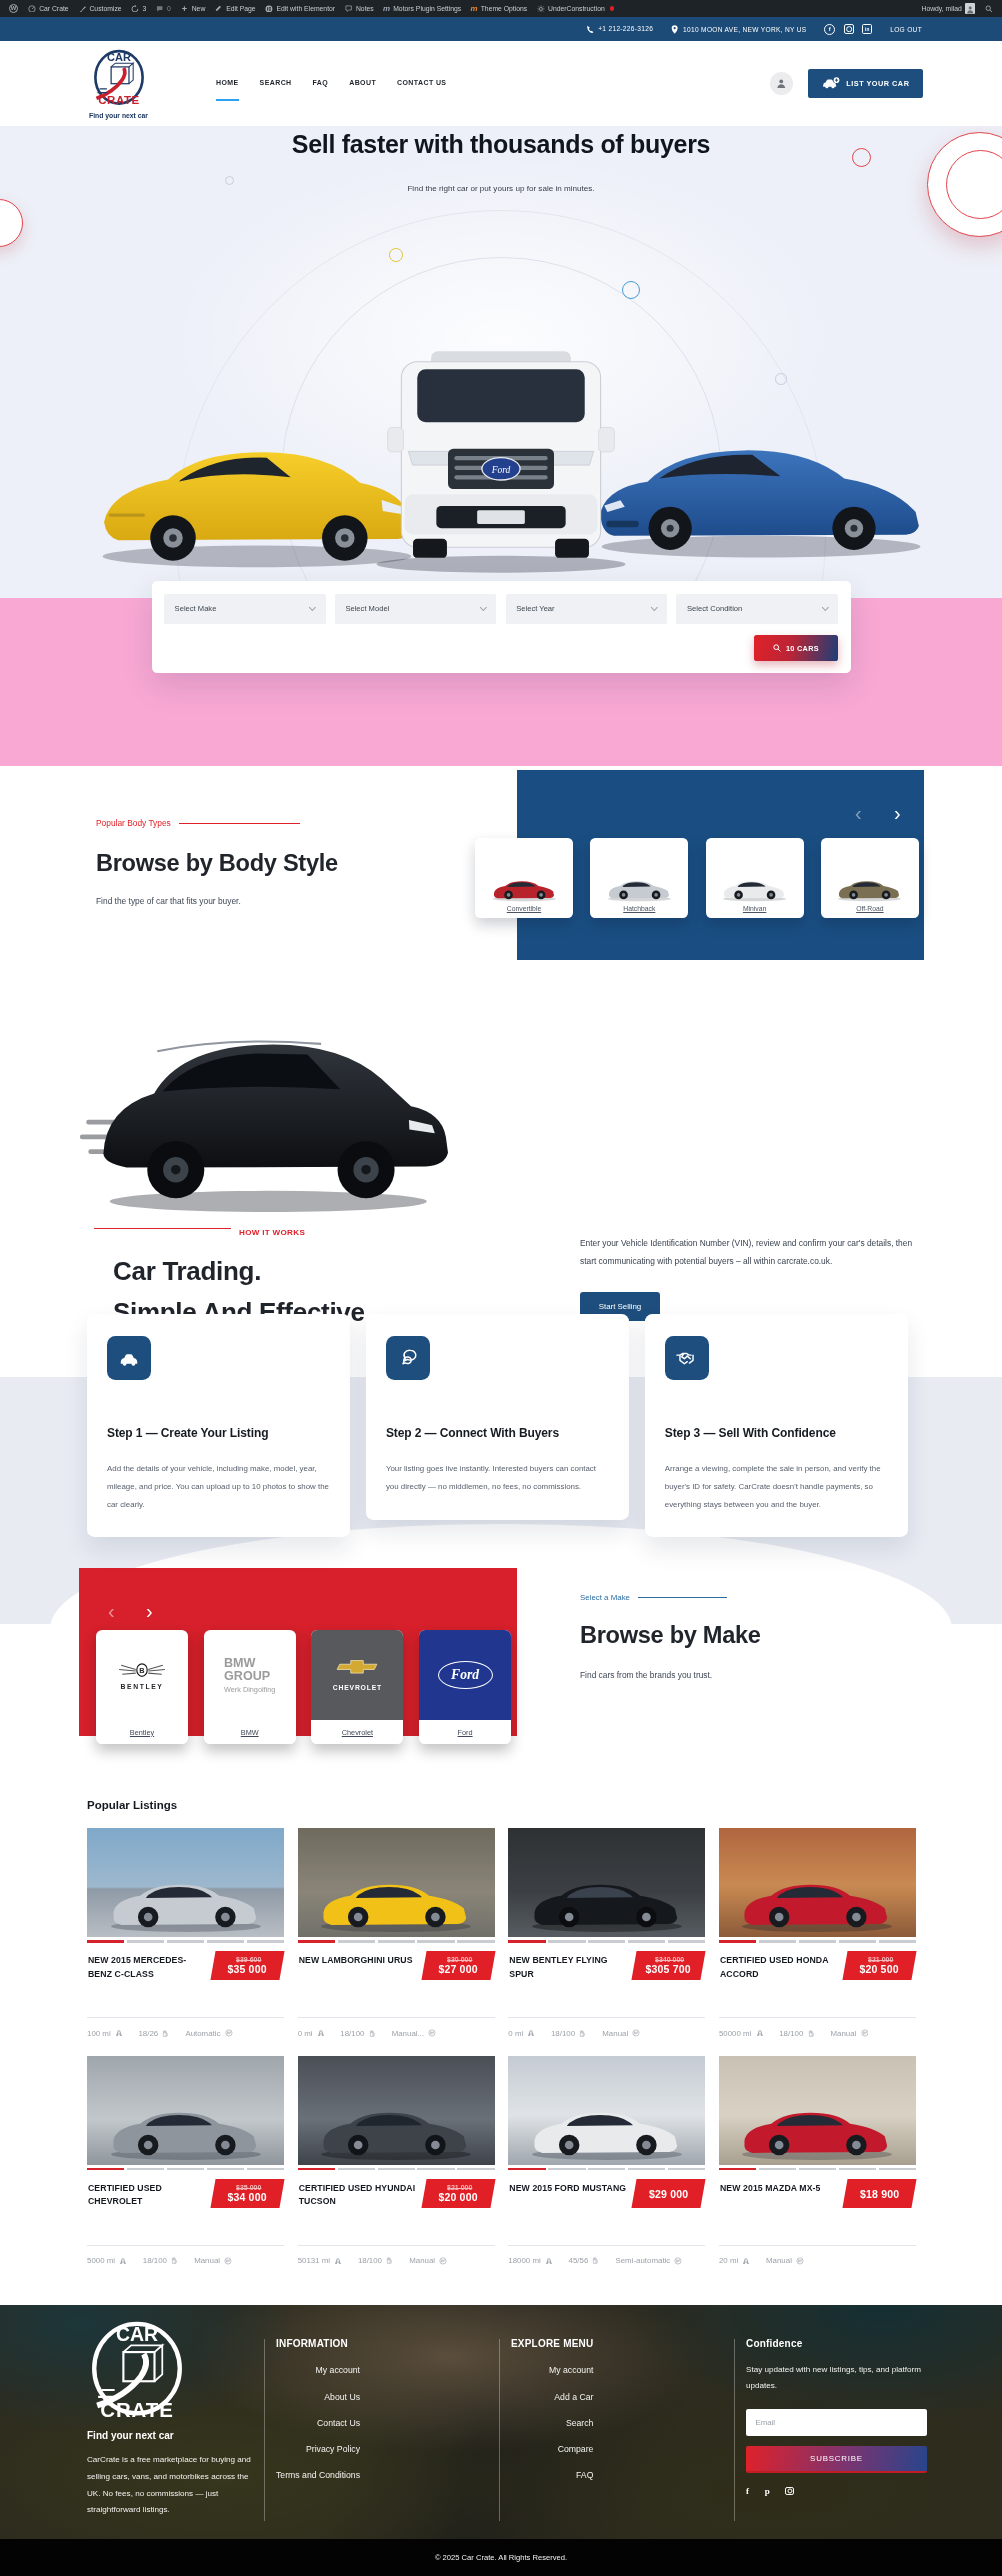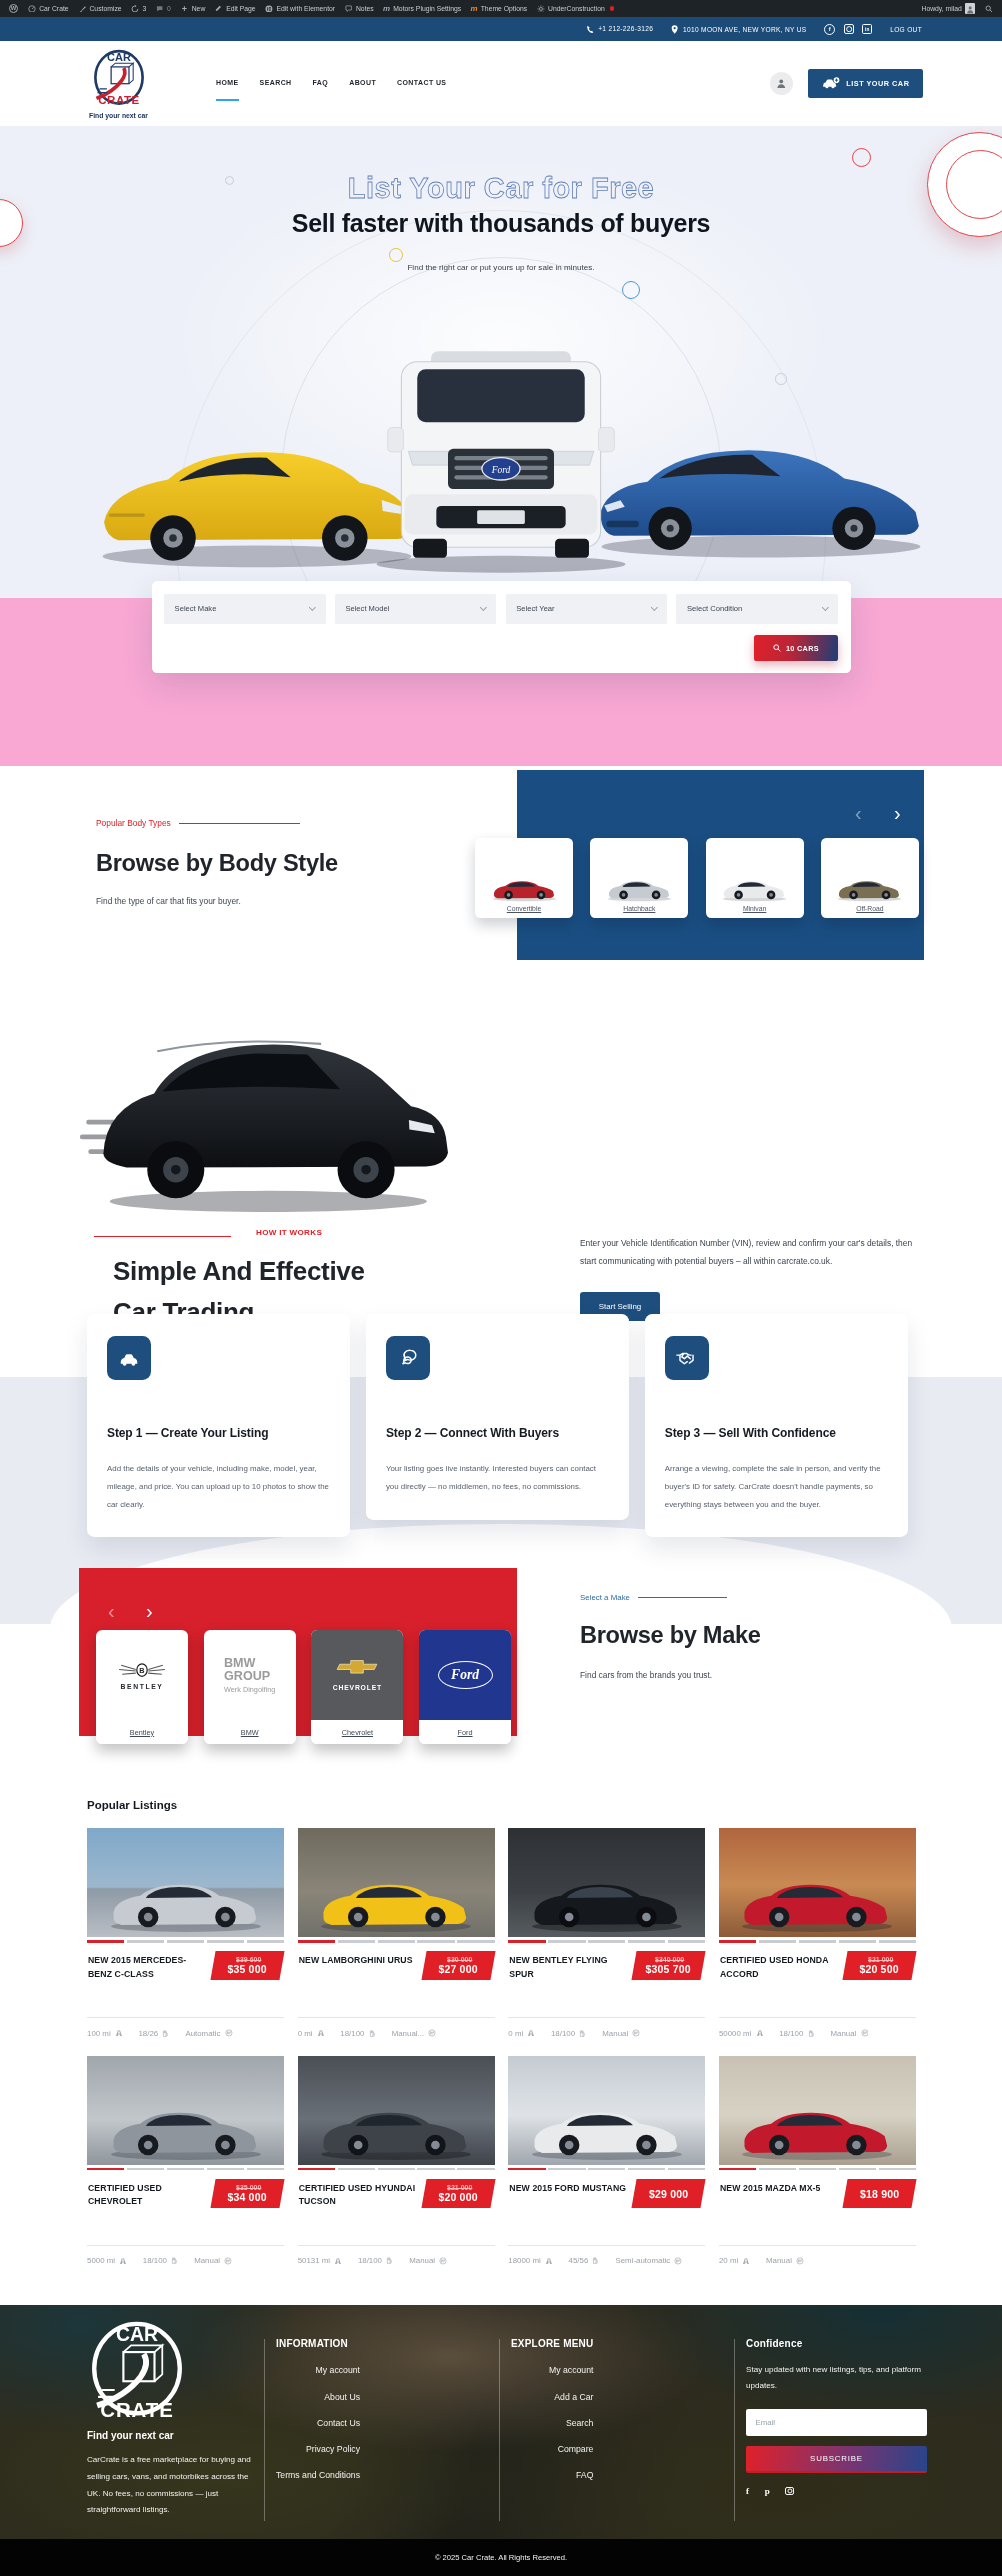--- a/index.html
+++ b/index.html
@@ -83,21 +83,21 @@
   .bs-prev { position:absolute; left:338px; top:33px; color:rgba(255,255,255,.45); }
   .bs-next { position:absolute; left:377px; top:33px; color:#fff; }
   .bs-cards { position:absolute; left:475px; top:72px; display:flex; gap:17.3px; z-index:2; }
   .bs-card { width:98px; height:80px; background:#fff; border-radius:5.2px; box-shadow:0 6.3px 13.6px rgba(10,20,40,.20); display:flex; flex-direction:column; align-items:center; justify-content:flex-end; padding:5.2px 5.2px 6.3px; cursor:pointer; }
   .bs-card .car-side { width:73px; margin-bottom:2.1px; }
   .bs-card-label { font-size:6.8px; color:#4a5360; text-decoration:underline; }
 
   
   .hiw { height:577px; position:relative; background:#fff; }
   .hiw-suv { position:absolute; left:78px; top:4.2px; width:370px; z-index:1; }
-  .hiw-label { position:absolute; left:94px; top:242px; display:flex; align-items:flex-end; gap:25px; color:#e02129; font-size:8.1px; font-weight:700; letter-spacing:0.3px; z-index:2; }
+  .hiw-label { position:absolute; left:94px; top:242px; display:flex; align-items:flex-start; gap:8px; color:#e02129; font-size:8.1px; font-weight:700; letter-spacing:0.3px; z-index:2; }
   .hiw-label .line { width:137px; height:0.8px; background:#e02129; }
   .hiw-heading { position:absolute; left:113px; top:265px; font-size:26px; font-weight:600; color:#20242b; line-height:1.58; letter-spacing:-0.3px; z-index:2; }
   .hiw-right { position:absolute; left:580px; top:248px; width:346px; z-index:2; }
   .hiw-para { font-size:8.4px; color:#3a434f; line-height:2.15; }
   .hiw-btn { margin-top:22px; width:80px; height:29px; background:#1d4e7d; color:#fff; border-radius:3.1px; font-size:7.9px; display:flex; align-items:center; justify-content:center; }
   .gray-band { position:absolute; left:0; top:391px; width:1002px; height:247px; background:#e8ebf2; z-index:0; overflow:hidden; }
   .gray-band::after { content:""; position:absolute; left:50%; transform:translateX(-50%); bottom:-110px; width:902px; height:210px; background:#fff; border-radius:50%; }
   .steps { position:absolute; left:87px; top:328px; width:821px; display:flex; gap:15.7px; align-items:flex-start; z-index:2; }
   .step-card { flex:1; background:#fff; border-radius:7.3px; box-shadow:0 11.5px 25px rgba(20,30,60,.10); padding:22px 20px 24px; }
   .step-icon { width:44px; height:44px; background:#1d4e7d; border-radius:8.4px; display:flex; align-items:center; justify-content:center; }
@@ -381,21 +381,20 @@
   <div class="ring ring-red-tr1"></div>
   <div class="ring ring-red-tr2"></div>
   <div class="ring ring-red-sm"></div>
   <div class="ring ring-red-left"></div>
   <div class="ring ring-yellow"></div>
   <div class="ring ring-blue"></div>
   <div class="ring ring-gray1"></div>
   <div class="ring ring-gray2"></div>
 
   <div class="hero-texts">
-    <div class="hero-outline">List Your Car for Free</div>
     <div class="hero-title">Sell faster with thousands of buyers</div>
     <div class="hero-sub">Find the right car or put yours up for sale in minutes.</div>
   </div>
 
   <svg class="hero-car car-left" viewBox="0 0 620 300">
     <defs>
         <linearGradient id="gYel" x1="0" y1="0" x2="0" y2="1">
           <stop offset="0" stop-color="#f6ce2a"></stop>
           <stop offset="1" stop-color="#d9a912"></stop>
         </linearGradient>
@@ -571,22 +570,22 @@
       <circle cx="545" cy="340" r="24" fill="#3c434b"></circle>
       <circle cx="545" cy="340" r="9" fill="#14171b"></circle>
     <path fill="#e8ebee" d="M626 246 l44 10 5 15 -48 -7 z"></path>
   </svg>
 
   <div class="hiw-label">
       <span class="line"></span>
       <span>HOW IT WORKS</span>
     </div>
   <div class="hiw-heading">
+    <div>Car Trading.</div>
     <div>Simple And Effective</div>
-    <div>Car Trading.</div>
   </div>
   <div class="hiw-right">
     <div class="hiw-para">Enter your Vehicle Identification Number (VIN), review and confirm your car's details, then start communicating with potential buyers – all within carcrate.co.uk.</div>
     <button class="hiw-btn">
         <span>Start Selling</span>
       </button>
   </div>
 
   <div class="gray-band"></div>
 

